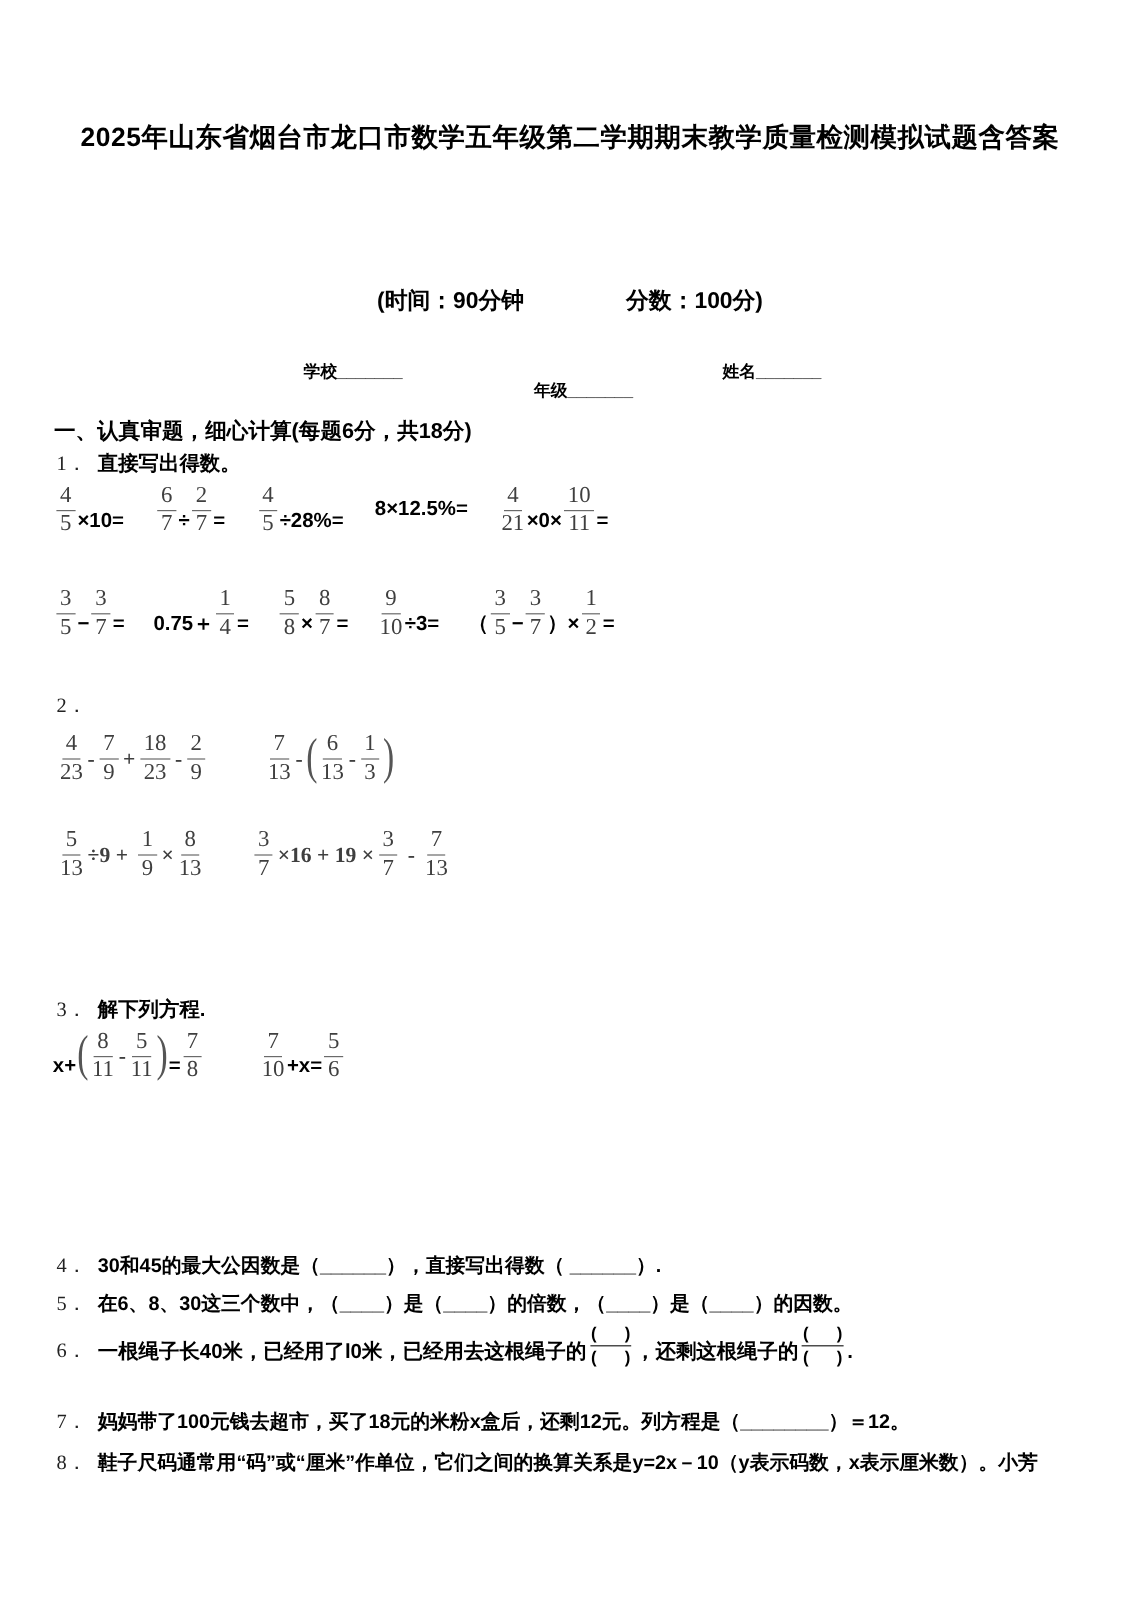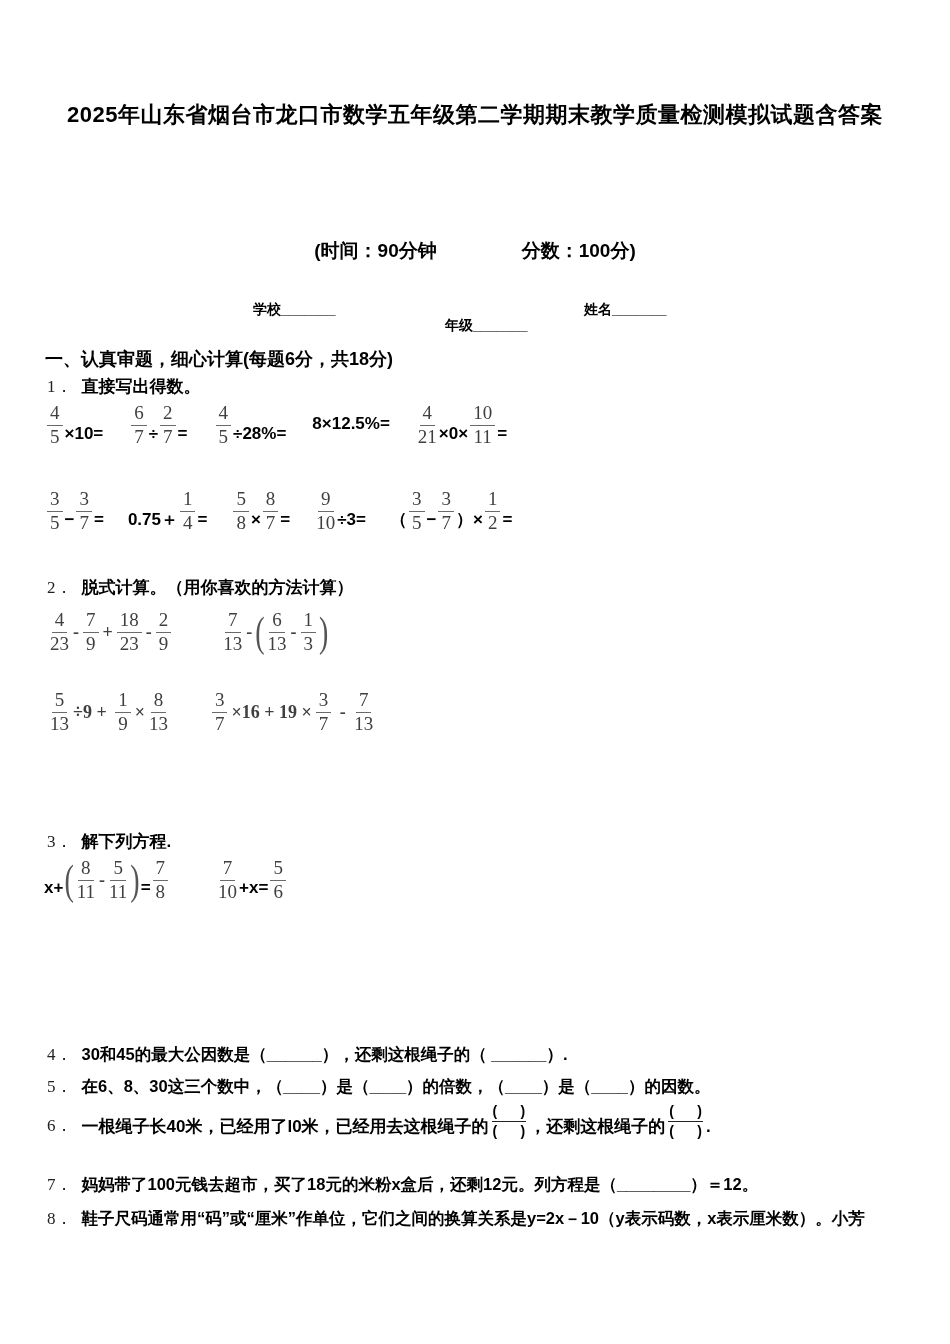--- a/index.html
+++ b/index.html
@@ -11,21 +11,21 @@
   .abs{position:absolute;}
   .title{
     top:100px;left:40px;right:40px;text-align:center;
     font-size:22px;font-weight:700;letter-spacing:0.5px;
   }
   .timeline{
     top:238px;left:0;right:0;display:flex;justify-content:center;gap:85px;
     font-size:19px;font-weight:700;
   }
   .field{font-size:14px;font-weight:700;top:301px;}
-  .field.school{left:253px;} .field.grade{left:445px;margin-top:16px;} .field.name{left:584px;}
+  .field.school{left:253px;} .field.grade{left:445px;margin-top:16px;} .field.name{left:602px;}
   .sec-heading{font-size:18px;font-weight:700;left:45px;}
   .sec1{top:347px;} .sec2{top:1016px;}
   .qlabel{left:47px;display:flex;align-items:baseline;}
   .qlabel1{top:375px;} .qlabel2{top:576px;} .qlabel3{top:830px;}
   .qnum{
     font-family:"Liberation Serif",serif;font-size:17px;color:#222;
     margin-right:9px;flex:none;font-weight:400;
   }
   .qlabel .qtext{font-size:17px;font-weight:700;}
   .question{left:47px;display:flex;align-items:baseline;max-width:860px;}
@@ -188,21 +188,20 @@
         <span class="frac">
           <span class="num">1</span>
           <span class="den">2</span>
         </span>
         <span class="op-b">=</span>
       </span>
     </div>
 
   <div class="abs qlabel qlabel2">
     <span class="qnum">2．</span>
-    <span class="qtext">脱式计算。（用你喜欢的方法计算）</span>
   </div>
   <div class="abs mrow middle g48 r2a">
       <span class="mgroup">
         <span class="frac">
           <span class="num">4</span>
           <span class="den">23</span>
         </span>
         <span class="op-r">-</span>
         <span class="frac">
           <span class="num">7</span>
@@ -306,21 +305,21 @@
         <span class="frac">
           <span class="num">5</span>
           <span class="den">6</span>
         </span>
       </span>
     </div>
 
 
   <div class="abs question q4">
     <span class="qnum">4．</span>
-    <span class="qtext">30和45的最大公因数是（______），还剩这根绳子的（ ______）.</span>
+    <span class="qtext">30和45的最大公因数是（______），直接写出得数（ ______）.</span>
   </div>
 
   <div class="abs question q5">
     <span class="qnum">5．</span>
     <span class="qtext">在6、8、30这三个数中，（____）是（____）的倍数，（____）是（____）的因数。</span>
   </div>
 
   <div class="abs question q6">
     <span class="qnum">6．</span>
     <div class="mrow bottom">

